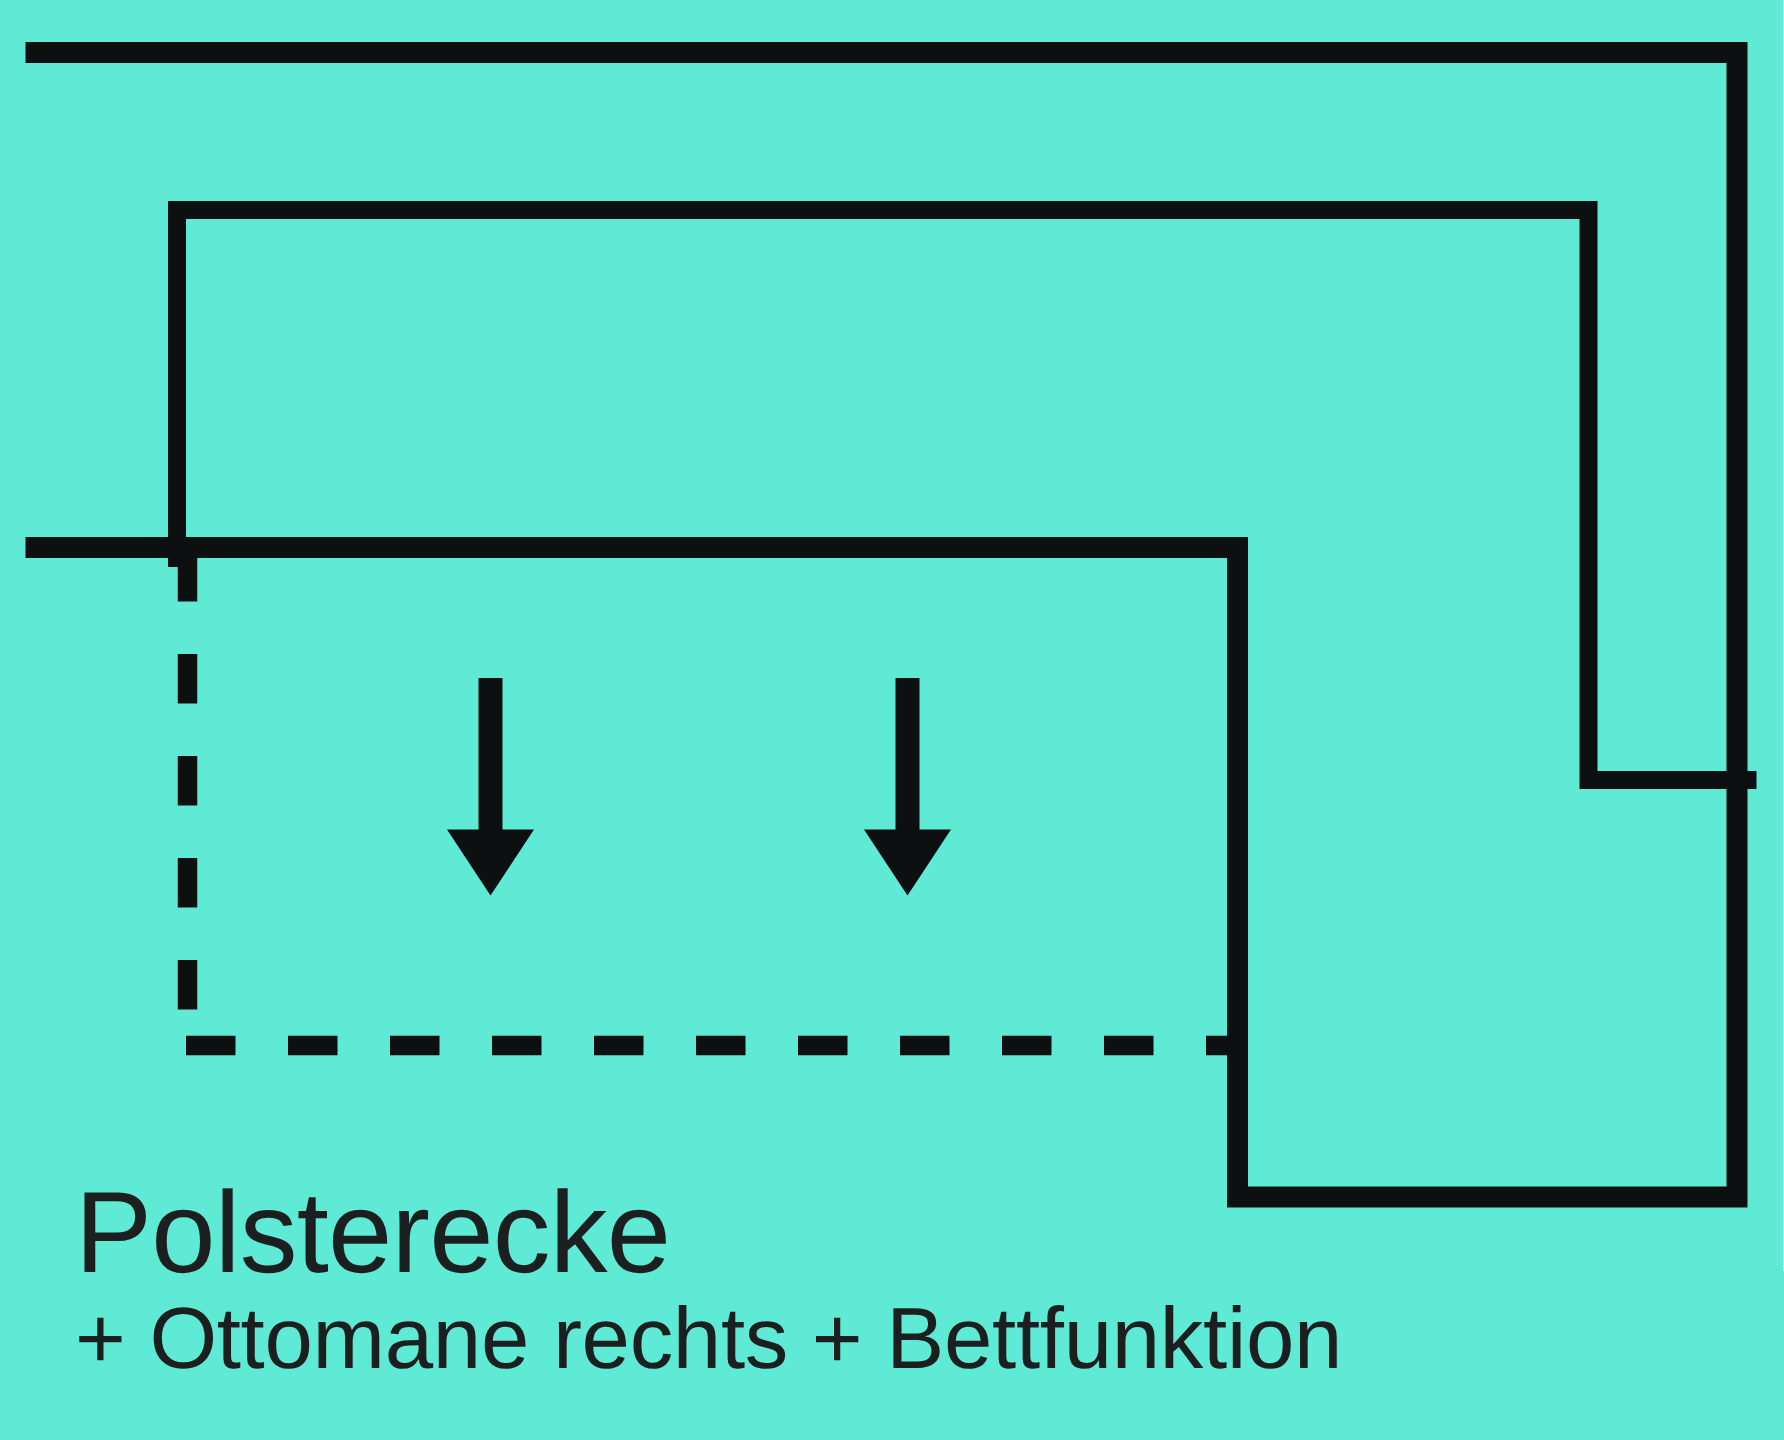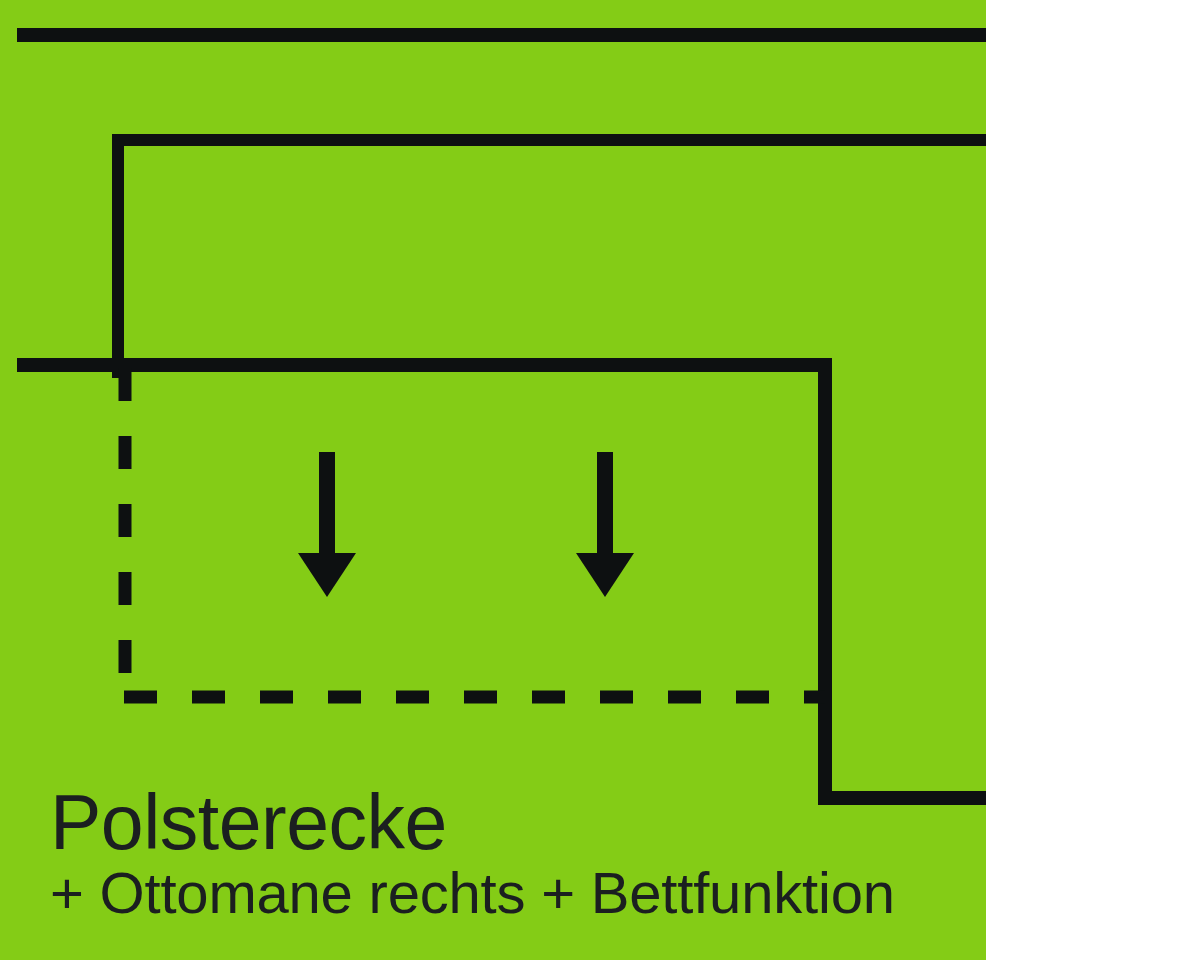--- a/index.html
+++ b/index.html
@@ -2,23 +2,23 @@
 <html><head>
 <meta charset="utf-8">
 <style>
   html, body {
     margin: 0;
     padding: 0;
     background: #ffffff;
   }
   #root {
     position: relative;
-    width: 986px;
+    width: 1189px;
     height: 960px;
-    background: #84cc16;
+    background: #5eead4;
     overflow: hidden;
     font-family: "Liberation Sans", sans-serif;
   }
   #diagram-svg {
     position: absolute;
     left: 0;
     top: 0;
     width: 1189px;
     height: 960px;
     display: block;

